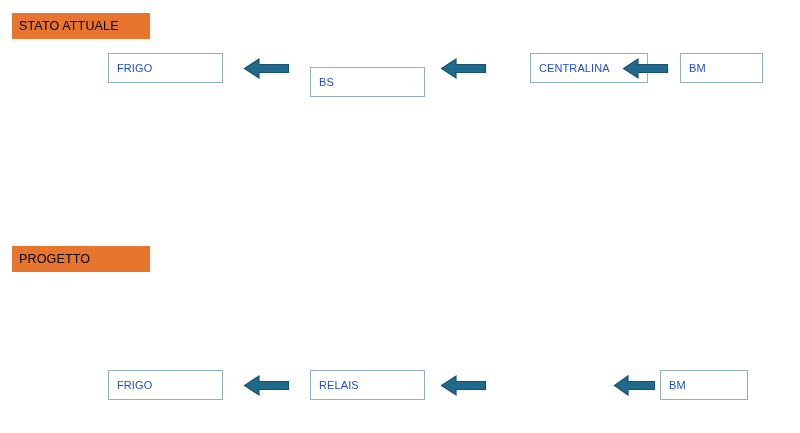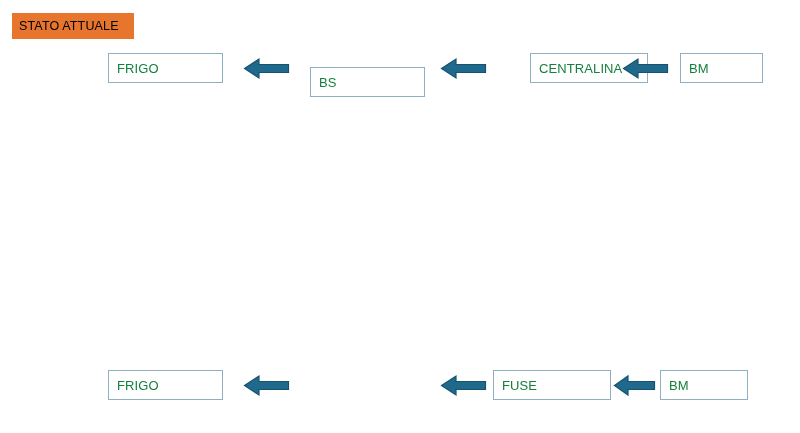--- a/index.html
+++ b/index.html
@@ -19,21 +19,21 @@
     width: 800px;
     height: 433px;
     background: #ffffff;
   }
 
   
   .banner {
     position: absolute;
     background: #e8752e;
     height: 26px;
-    width: 122px;
+    width: 138px;
     left: 12px;
     display: flex;
     align-items: center;
     box-sizing: border-box;
     padding-left: 7px;
   }
   .banner-label {
     font-size: 12.5px;
     color: #000000;
     letter-spacing: 0.15px;
@@ -60,22 +60,22 @@
     top: 0;
     height: 30px;
     background: #ffffff;
     border: 1px solid #8fafc4;
     box-sizing: border-box;
     display: flex;
     align-items: center;
     padding-left: 8px;
   }
   .node-label {
-    font-size: 13px;
-    color: #15803d;
+    font-size: 11px;
+    color: #1d4ed8;
     white-space: nowrap;
     line-height: 1;
     letter-spacing: 0.1px;
   }
 
   
   .flow-arrow {
     position: absolute;
     top: 4px;
     height: 23px;
@@ -127,43 +127,46 @@
         <polygon points="1.5,11.5 16,2 16,7.5 45.5,7.5 45.5,15.5 16,15.5 16,21" fill="#1f6a8c" stroke="#17536e" stroke-width="1.2" stroke-linejoin="miter"></polygon>
       </svg>
     </div>
 
     <div class="node-box" style="left:680px;width:83px;">
       <span class="node-label">BM</span>
     </div>
 
   </div>
 
+  <div class="banner" id="banner-progetto">
+    <span class="banner-label">PROGETTO</span>
+  </div>
 
   <div class="flow-row" id="row-progetto">
 
     <div class="node-box" style="left:108px;width:115px;">
       <span class="node-label">FRIGO</span>
     </div>
 
     <div class="flow-arrow" style="left:243px;width:47px;">
       <svg viewBox="0 0 47 23" preserveAspectRatio="none" aria-hidden="true">
         <polygon points="1.5,11.5 16,2 16,7.5 45.5,7.5 45.5,15.5 16,15.5 16,21" fill="#1f6a8c" stroke="#17536e" stroke-width="1.2" stroke-linejoin="miter"></polygon>
       </svg>
     </div>
 
+    <div class="node-box" style="left:310px;width:115px;">
+      <span class="node-label">RELAIS</span>
+    </div>
 
     <div class="flow-arrow" style="left:440px;width:47px;">
       <svg viewBox="0 0 47 23" preserveAspectRatio="none" aria-hidden="true">
         <polygon points="1.5,11.5 16,2 16,7.5 45.5,7.5 45.5,15.5 16,15.5 16,21" fill="#1f6a8c" stroke="#17536e" stroke-width="1.2" stroke-linejoin="miter"></polygon>
       </svg>
     </div>
 
-    <div class="node-box" style="left:493px;width:118px;">
-      <span class="node-label">FUSE</span>
-    </div>
 
     <div class="flow-arrow" style="left:613px;width:43px;">
       <svg viewBox="0 0 43 23" preserveAspectRatio="none" aria-hidden="true">
         <polygon points="1.5,11.5 15,2 15,7.5 41.5,7.5 41.5,15.5 15,15.5 15,21" fill="#1f6a8c" stroke="#17536e" stroke-width="1.2" stroke-linejoin="miter"></polygon>
       </svg>
     </div>
 
     <div class="node-box" style="left:660px;width:88px;">
       <span class="node-label">BM</span>
     </div>

